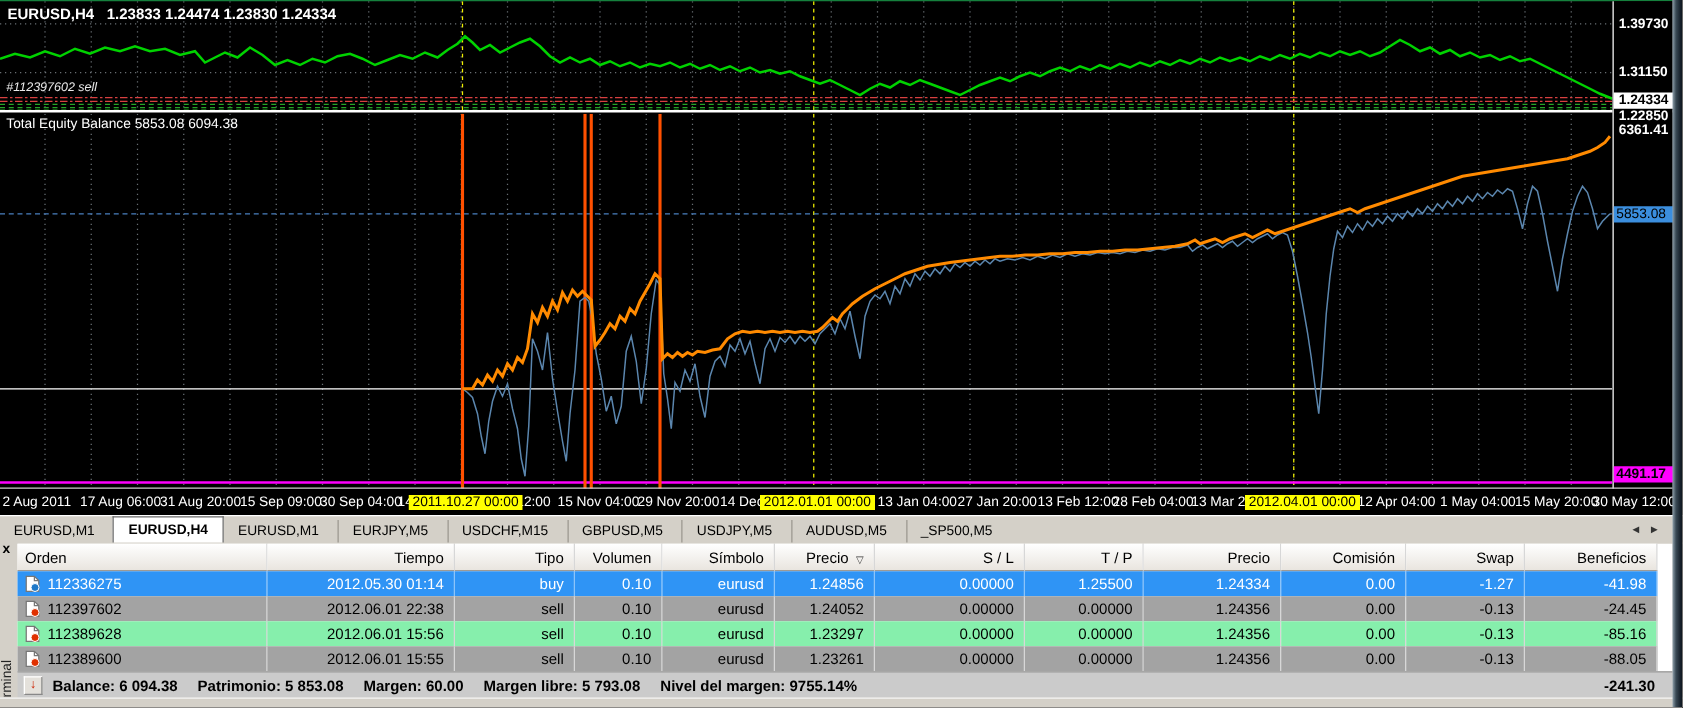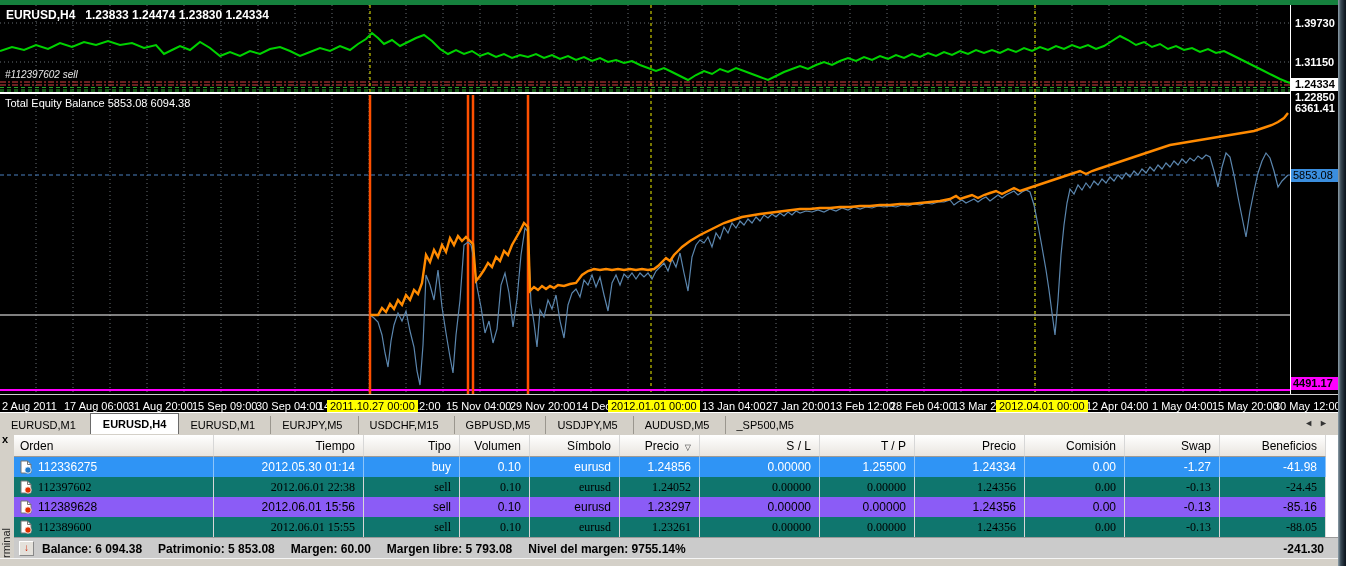--- a/index.html
+++ b/index.html
@@ -1,19 +1,19 @@
 <!DOCTYPE html>
 <html><head>
 <meta charset="utf-8">
 <style>
   html,body{margin:0;padding:0;background:#777;}
   .app{position:relative;width:1346px;height:566px;background:#d4d0c8;overflow:hidden;
        font-family:"Liberation Sans",sans-serif;-webkit-font-smoothing:antialiased;}
   
-  .charts{position:absolute;left:0;top:0;width:1338px;height:412px;background:#000;border-top:5px solid #15803d;}
+  .charts{position:absolute;left:0;top:0;width:1338px;height:412px;background:#000;border-top:1px solid #15803d;}
   .plot{position:absolute;left:0;top:0;width:1290px;height:390px;}
   #topChart{position:absolute;left:0;top:0;}
   #eqChart{position:absolute;left:0;top:90px;}
   .chart-sep{position:absolute;left:0;top:87px;width:1338px;height:2px;background:#fff;}
   .axis-line{position:absolute;left:0;top:389px;width:1338px;height:1px;background:#cfcfcf;}
   .chart-title{position:absolute;left:6px;top:3px;color:#fff;font-size:12px;font-weight:bold;white-space:nowrap;}
   .chart-title .ohlc{margin-left:10px;}
   .order-lbl{position:absolute;left:5px;top:64px;color:#e8e8e8;font-size:10px;font-style:italic;}
   .eq-title{position:absolute;left:5px;top:92px;color:#fff;font-size:11px;}
   
@@ -40,22 +40,22 @@
   .lstrip{position:absolute;left:0;top:0;width:14px;height:124px;background:#d4d0c8;overflow:hidden;}
   .closex{position:absolute;left:2px;top:0px;font-size:11px;font-weight:bold;color:#000;line-height:11px;cursor:default;}
   .term-label{position:absolute;left:0px;bottom:-12px;writing-mode:vertical-rl;transform:rotate(180deg);font-size:11px;color:#222;}
   .tbl{position:absolute;left:14px;top:1px;width:1324px;background:#fff;}
   .trow{display:flex;height:20px;}
   .thead{height:22px;}
   .thead .tc{background:linear-gradient(#ffffff,#e9e5df);border-bottom:1px solid #9e9a94;font-size:12px;line-height:22px;}
   .tc{box-sizing:border-box;border-right:1px solid #d7d7d7;font-size:12px;line-height:20px;
       text-align:right;padding-right:8px;white-space:nowrap;overflow:hidden;color:#000;}
   .tc.first{text-align:left;padding-left:6px;display:flex;align-items:center;gap:6px;}
-  .trow.r-even .tc{background:#0f766e;font-family:Liberation Serif, serif;}
-  .trow.r-odd .tc{background:#8b5cf6;}
+  .trow.r-even .tc{background:#a3a3a3;}
+  .trow.r-odd .tc{background:#86efac;}
   .trow.sel .tc{background:#2f94f5;color:#fff;border-right:1px solid rgba(255,255,255,.45);}
   .sorttri{font-size:8px;margin-left:6px;color:#333;}
   .sumrow{position:absolute;left:14px;top:103px;width:1324px;height:21px;background:#cbcbcb;border-top:1px solid #9a9a9a;
           display:flex;align-items:center;font-size:12px;font-weight:bold;color:#000;}
   .sumIcon{display:inline-block;width:13px;height:13px;background:#e4e1db;border:1px solid #888;border-top-color:#fff;border-left-color:#fff;
            color:#cc2200;font-size:10px;line-height:12px;text-align:center;margin:0 8px 0 5px;font-weight:bold;}
   .seg{margin-right:16px;}
   .sumtotal{margin-left:auto;padding-right:14px;}
   .bottom-strip{position:absolute;left:0;top:558px;width:1346px;height:8px;background:#d4d0c8;border-top:1px solid #f5f5f5;}
   .right-border{position:absolute;left:1338px;top:0;width:8px;height:566px;

